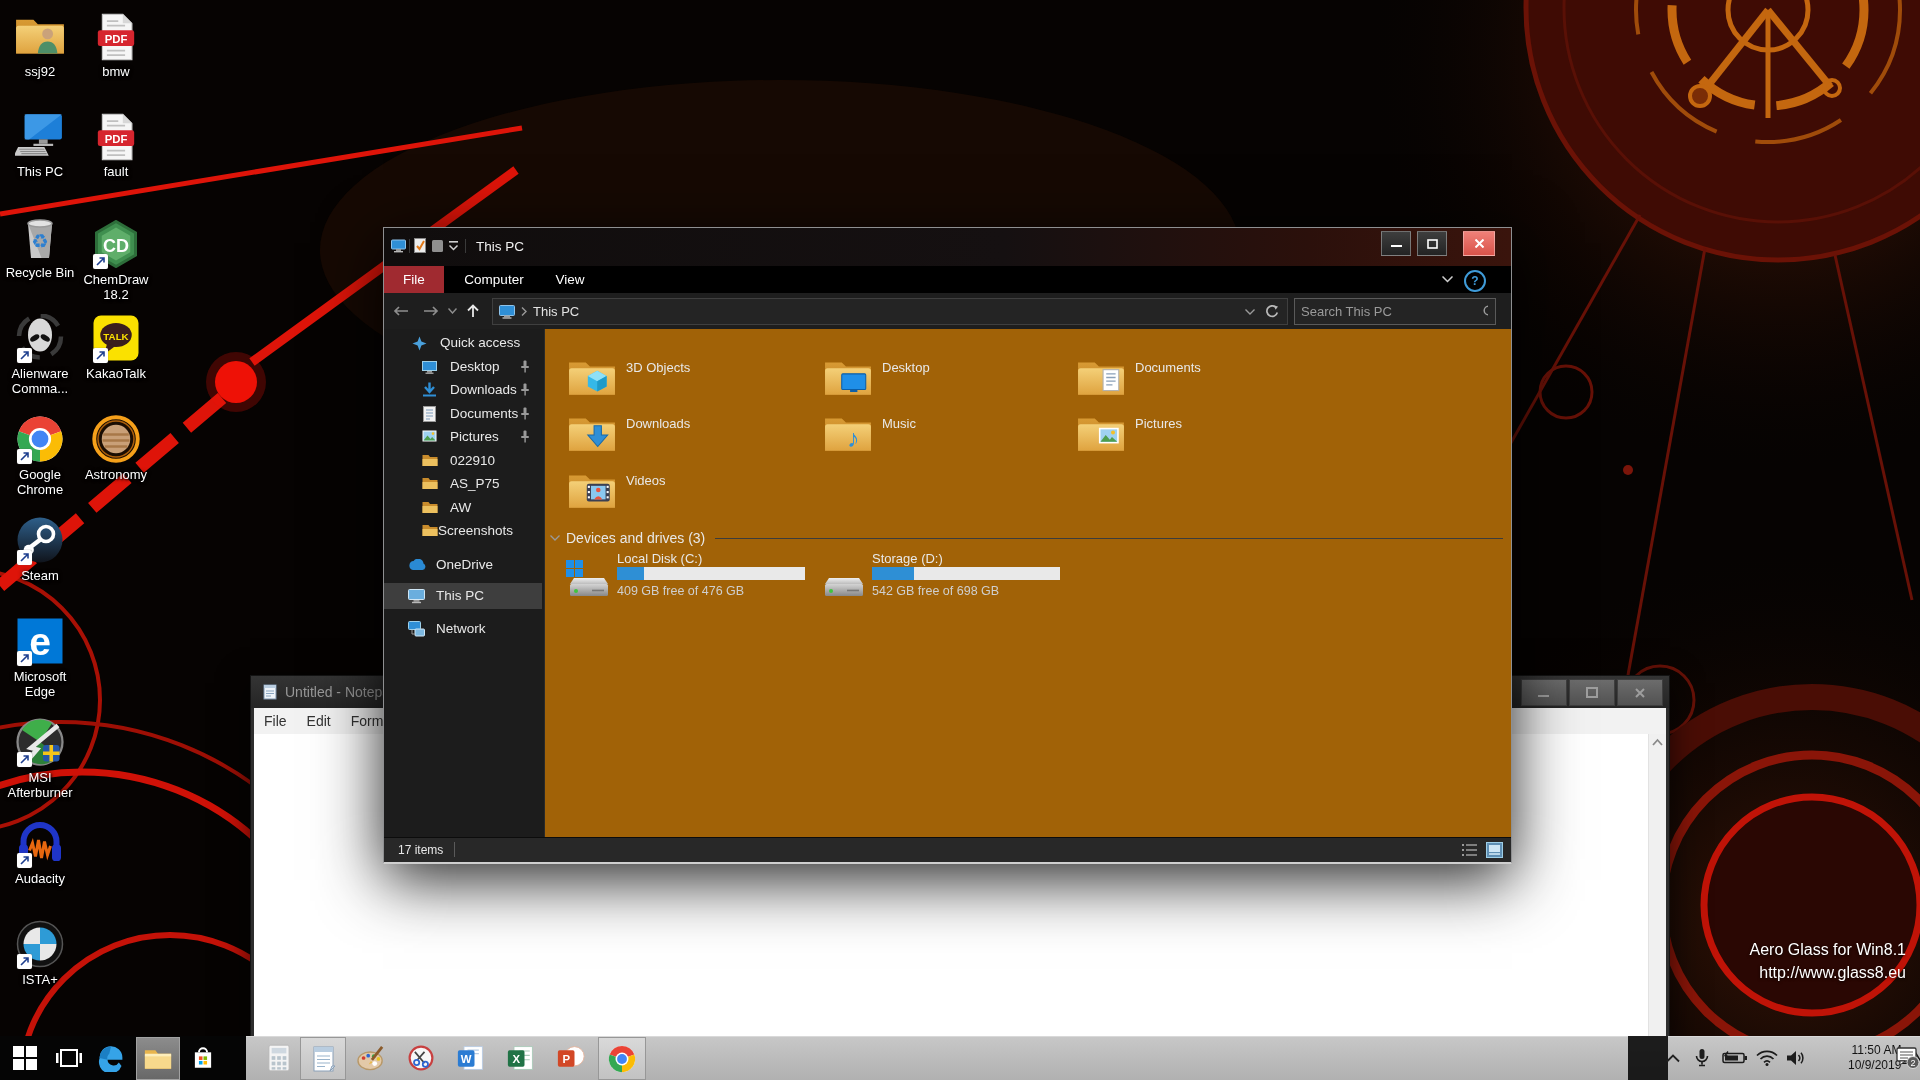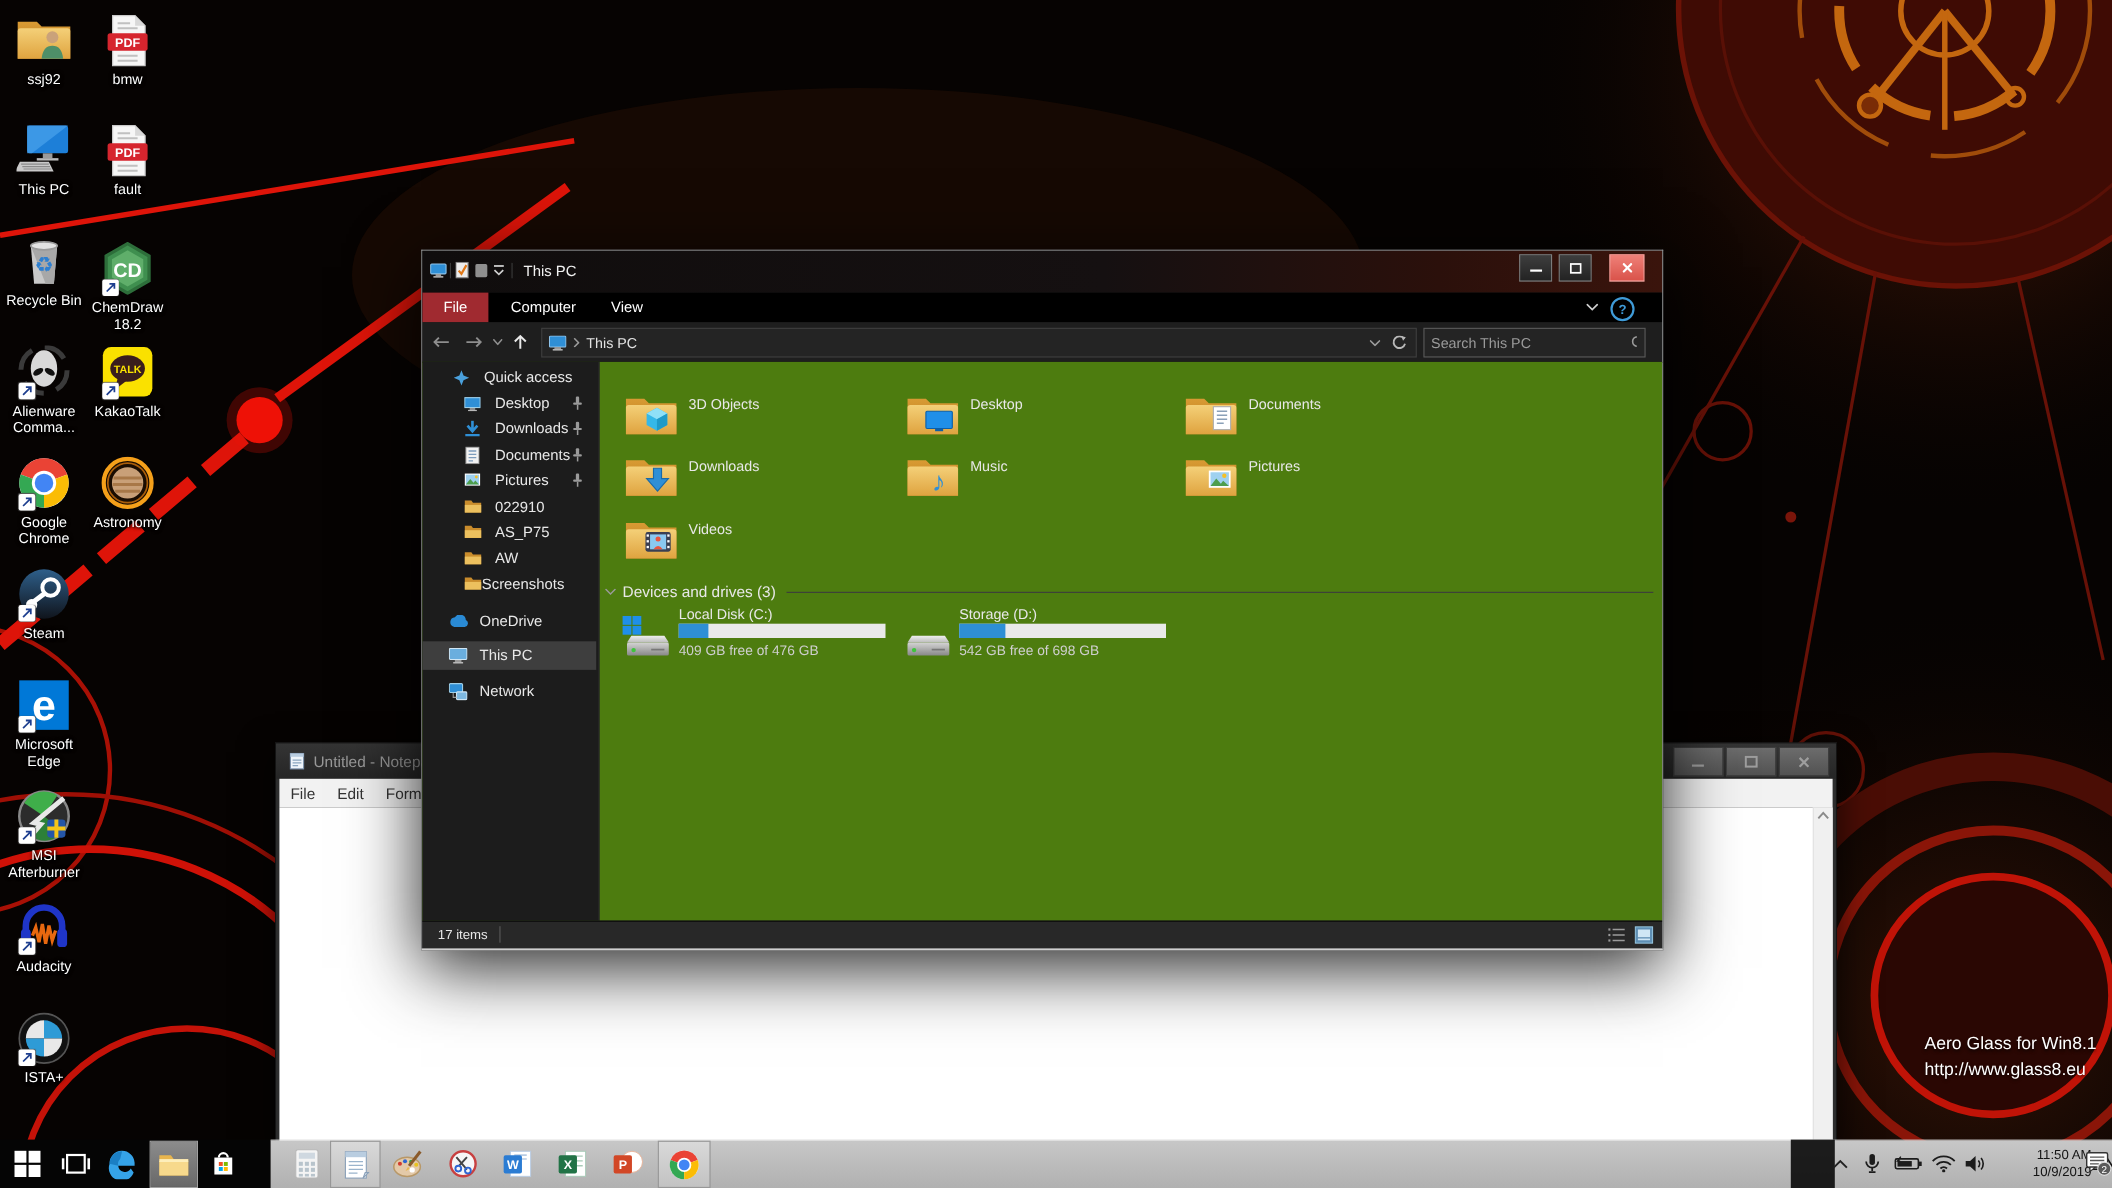--- a/index.html
+++ b/index.html
@@ -7,21 +7,21 @@
           font-family:"Liberation Sans",sans-serif;background:#060302;}
   .abs{position:absolute;}
   
   .dicon{position:absolute;width:84px;text-align:center;cursor:default;z-index:2;}
   .dicon .ic{width:52px;height:50px;margin:0 auto;position:relative;}
   .dicon .lbl{margin-top:2px;font-size:13px;line-height:15px;color:#fff;
               text-shadow:1px 1px 2px #000,0 0 4px #000;}
   .sc{position:absolute;left:3px;bottom:1px;width:15px;height:15px;background:#fff;
       border-radius:2px;box-shadow:0 0 1px #555;}
   
-  #watermark{position:absolute;right:14px;top:938px;text-align:left;color:#fff;
+  #watermark{position:absolute;right:14px;top:938px;text-align:right;color:#fff;
              font-size:16px;line-height:23px;text-shadow:0 1px 3px rgba(0,0,0,.8);z-index:2;}
   
   #notepad{position:absolute;left:250px;top:675px;width:1418px;height:365px;
            background:#2e2e2e;border:1px solid #141414;box-shadow:0 8px 30px rgba(0,0,0,.7);z-index:5;}
   .np-title{position:absolute;left:0;top:0;right:0;height:32px;
             background:linear-gradient(#343434,#252525);}
   .np-title .t{position:absolute;left:34px;top:8px;font-size:14px;color:#989898;}
   .np-cap{position:absolute;top:3px;width:44px;height:25px;border:1px solid #3e3e3e;
           background:linear-gradient(#6c6c6c,#525252);display:flex;align-items:center;justify-content:center;}
   .np-menu{position:absolute;left:3px;right:3px;top:32px;height:26px;background:#f2f2f2;
@@ -43,21 +43,21 @@
   .rtab{position:absolute;top:0;height:27px;line-height:27px;font-size:13.5px;text-align:center;}
   .x-addr{position:absolute;left:0;top:65px;right:0;height:36px;background:#1e1e1e;border-bottom:1px solid #000;}
   .navbtn{position:absolute;top:9px;width:18px;height:18px;display:flex;align-items:center;justify-content:center;}
   .addrbox{position:absolute;left:108px;top:5px;width:794px;height:25px;background:#242424;
            border:1px solid #3f3f3f;display:flex;align-items:center;color:#e2e2e2;font-size:13px;}
   .searchbox{position:absolute;left:910px;top:5px;width:200px;height:25px;background:#242424;
              border:1px solid #5a5a5a;display:flex;align-items:center;}
   .searchbox input{flex:1;background:transparent;border:none;outline:none;color:#ddd;
                    font-size:13px;padding:0 6px;font-family:"Liberation Sans",sans-serif;}
   .searchbox input::placeholder{color:#9a9a9a;}
-  .x-main{position:absolute;left:0;top:101px;right:0;height:508px;background:#4d7c0f;}
+  .x-main{position:absolute;left:0;top:101px;right:0;height:508px;background:#a16207;}
   .x-side{position:absolute;left:0;top:0;width:160px;height:508px;background:#1c1c1c;border-right:1px solid #2a2a2a;}
   .snav{position:absolute;left:0;width:158px;height:24px;color:#e8e8e8;font-size:13.5px;}
   .snav .slbl{position:absolute;top:4px;}
   .snav.sel{background:#3e3e3e;}
   .pin{position:absolute;left:134px;top:5px;}
   .x-content{position:absolute;left:161px;top:0;right:0;height:508px;}
   .sec{position:absolute;left:5px;right:8px;height:20px;display:flex;align-items:center;color:#e8e8e8;font-size:14px;}
   .sec .hr{flex:1;height:1px;background:#3c3c3c;margin-left:10px;}
   .sec span{margin-left:6px;}
   .tile{position:absolute;width:240px;height:50px;}

